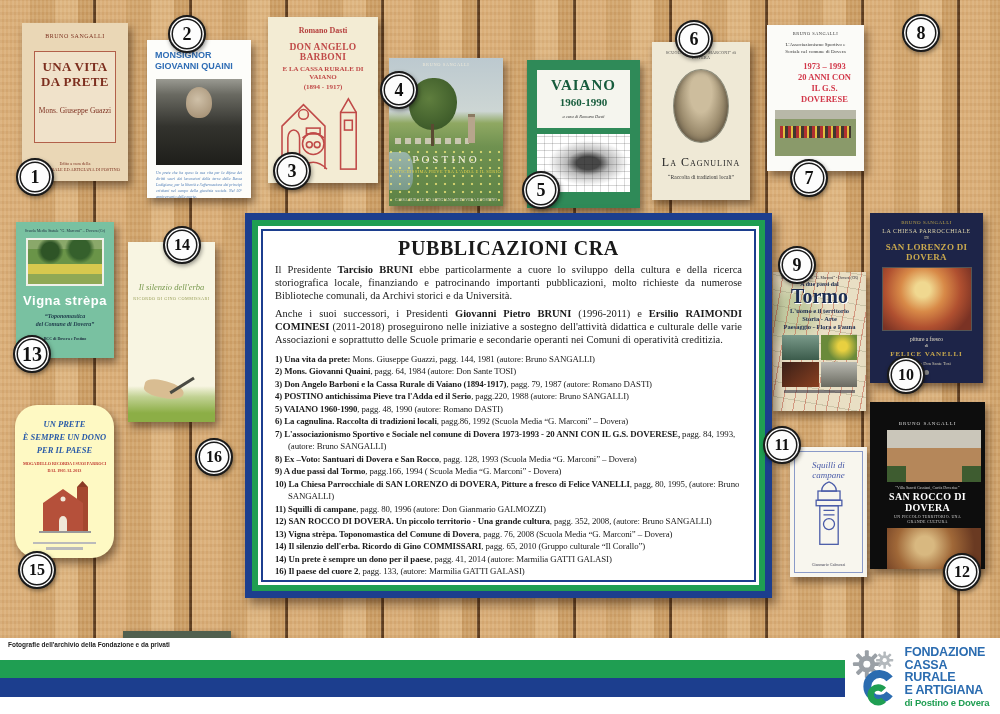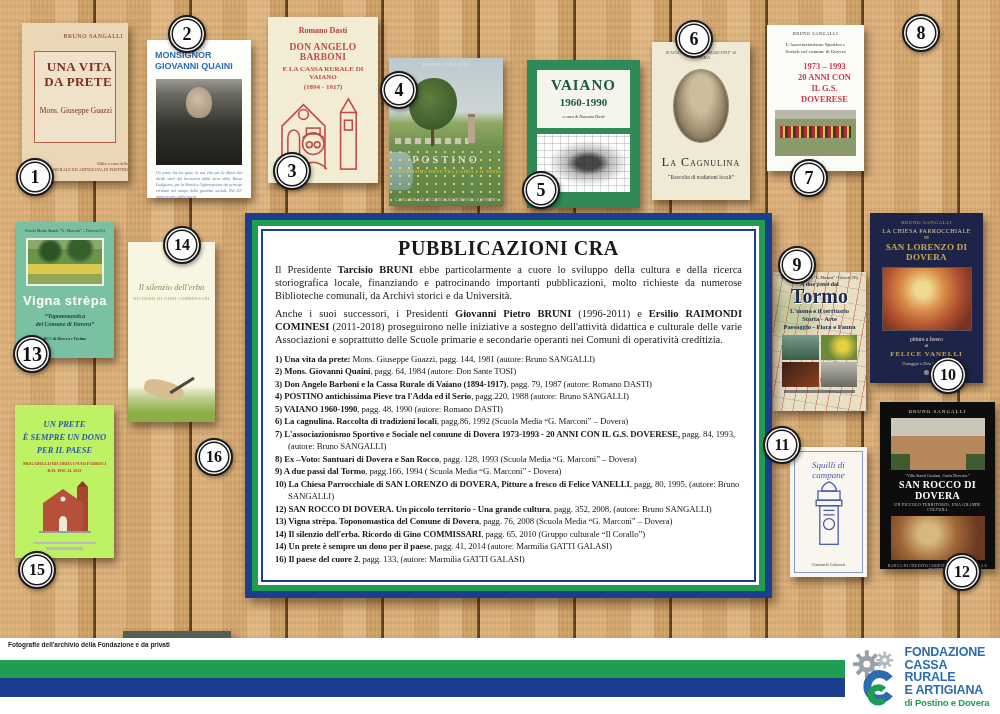--- a/index.html
+++ b/index.html
@@ -25,21 +25,21 @@
   .pub-item b{letter-spacing:-0.1px;}
   
   .book{position:absolute;box-sizing:border-box;overflow:hidden;
     box-shadow:3px 5px 8px rgba(35,18,5,.5);text-align:center;}
   .badge{position:absolute;width:34px;height:34px;border-radius:50%;background:#fdfdfd;
     border:2px solid #1a1a1a;z-index:20;display:flex;align-items:center;justify-content:center;
     box-shadow:inset 0 0 0 1.5px #fff, inset 0 0 0 3px #1a1a1a, 1px 2px 4px rgba(0,0,0,.4);
     font:600 18px "Liberation Serif",serif;color:#111;}
   .lines{white-space:pre-line;}
   
-  .b1{left:22px;top:23px;width:106px;height:158px;background:#ead7b6;padding:5px;text-align:right;}
+  .b1{left:22px;top:23px;width:106px;height:158px;background:#ead7b6;padding:5px;}
   .b1-author{font-size:6px;color:#7d3322;letter-spacing:.5px;margin-top:5px;}
   .b1-frame{margin:12px 7px 0;border:1px solid #b2604a;background:rgba(255,255,255,.28);padding:8px 3px 4px;height:92px;box-sizing:border-box;}
   .b1-title{font-size:13px;font-weight:bold;color:#7d2f1f;line-height:1.15;letter-spacing:.4px;}
   .b1-sub{font-size:7.5px;color:#7d2f1f;margin-top:16px;}
   .b1-footer{position:absolute;bottom:7px;left:0;width:100%;font-size:4.4px;color:#7d3322;line-height:1.5;}
   
   .b2{left:147px;top:40px;width:104px;height:158px;background:#fdfdfa;padding:6px;text-align:left;}
   .b2-title{font-family:"Liberation Sans",sans-serif;font-size:9px;font-weight:bold;color:#2f6db5;line-height:1.25;margin:4px 2px 0;}
   .b2-photo{height:86px;margin:6px 3px 0;position:relative;
     background:linear-gradient(180deg,#9a9a92 0%,#6a6a62 18%,#33332e 55%,#1e1e1a 100%);}
@@ -133,21 +133,21 @@
   .b10-s2{font-size:4.5px;color:#e8e0c8;margin-top:1px;}
   .b10-s3{font-size:7px;font-weight:bold;color:#c9a94e;margin-top:2px;letter-spacing:1px;}
   .b10-s4{font-size:4.5px;color:#cfc8b0;margin-top:3px;}
   .b10-dot{width:5px;height:5px;border-radius:50%;background:#8a8a8a;margin:4px auto 0;}
   
   .b11{left:790px;top:447px;width:77px;height:130px;background:#f8f6ee;padding:4px;}
   .b11-inner{border:1px solid #8a9ac8;height:100%;box-sizing:border-box;padding:3px;position:relative;}
   .b11-title{font-size:9px;font-style:italic;color:#4a5ba8;margin-top:5px;}
   .b11-footer{position:absolute;bottom:5px;left:0;width:100%;font-size:4px;color:#445;}
   
-  .b12{left:870px;top:402px;width:115px;height:167px;background:#0d0d0d;padding:5px;margin-left:10px;}
+  .b12{left:870px;top:402px;width:115px;height:167px;background:#0d0d0d;padding:17px;}
   .b12-author{font-size:5px;color:#ddd;letter-spacing:1px;margin-top:2px;}
   .b12-church{width:94px;height:52px;margin:4px auto 0;position:relative;
     background:linear-gradient(180deg,#cac6ba 0 35%,#b5875a 35% 100%);}
   .b12-church::before{content:'';position:absolute;left:0;bottom:0;width:100%;height:30%;
     background:linear-gradient(90deg,#3e5c30 0 20%, rgba(0,0,0,0) 20% 80%, #3e5c30 80%);}
   .b12-quote{font-size:4px;color:#ccc;margin-top:3px;}
   .b12-title{font-size:10px;font-weight:bold;color:#fff;margin-top:1px;letter-spacing:.3px;}
   .b12-sub{font-size:4px;color:#ccc;margin-top:1px;letter-spacing:.3px;}
   .b12-fresco{width:94px;height:44px;margin:4px auto 0;
     background:radial-gradient(circle at 40% 40%,#d8b880 0 15%,#a06838 45%,#6a3a22 80%);}
@@ -165,21 +165,21 @@
   
   .b14{left:128px;top:242px;width:87px;height:180px;background:#f8f5e2;position:relative;}
   .b14-title{font-size:8.5px;font-style:italic;color:#7a9a50;margin-top:40px;}
   .b14-sub{font-size:4.2px;letter-spacing:.5px;color:#9aa05a;margin-top:4px;}
   .b14-grass{position:absolute;bottom:0;left:0;right:0;height:36px;
     background:linear-gradient(180deg, rgba(0,0,0,0), rgba(140,175,70,.5) 30%, #8cae46 75%);}
   .b14-hand{position:absolute;bottom:24px;left:16px;width:40px;height:17px;background:#d9bd92;
     border-radius:45% 55% 60% 40%;transform:rotate(14deg);}
   .b14-pen{position:absolute;bottom:36px;left:40px;width:28px;height:2.5px;background:#4a4a42;transform:rotate(-32deg);}
   
-  .b15{left:15px;top:405px;width:99px;height:153px;background:#bef264;padding:5px;}
+  .b15{left:15px;top:405px;width:99px;height:153px;background:#fef9c3;padding:5px;border-radius:22px;}
   .b15-title{font-size:8.5px;font-weight:bold;font-style:italic;color:#2a5ba8;line-height:1.5;margin-top:8px;}
   .b15-sub{font-size:4.2px;font-weight:bold;color:#c03a30;margin-top:5px;line-height:1.6;}
   .b15-church{margin:6px auto 0;width:64px;height:54px;}
   .b15-bar{height:2.5px;background:#bbb;margin:3px auto 0;}
   
   .b16{left:123px;top:451px;width:108px;height:157px;background:#51604f;padding:5px;position:relative;}
   .b16-crest{width:15px;height:18px;margin:4px auto 0;background:#e8e4d0;border:1px solid #888;border-radius:2px;}
   .b16-author{font-size:6px;color:#cfcdb8;margin-top:6px;}
   .b16-title{font-size:13px;font-style:italic;color:#e2e0cc;margin-top:8px;line-height:1.25;}
   .b16-num{font-size:19px;font-style:normal;font-weight:bold;}
@@ -394,41 +394,42 @@
               <div class="pub-item"><b>1) Una vita da prete:</b><span> Mons. Giuseppe Guazzi, pagg. 144, 1981 (autore: Bruno SANGALLI)</span></div>
               <div class="pub-item"><b>2) Mons. Giovanni Quaini</b><span>, pagg. 64, 1984 (autore: Don Sante TOSI)</span></div>
               <div class="pub-item"><b>3) Don Angelo Barboni e la Cassa Rurale di Vaiano (1894-1917)</b><span>, pagg. 79, 1987 (autore: Romano DASTI)</span></div>
               <div class="pub-item"><b>4) POSTINO antichissima Pieve tra l'Adda ed il Serio</b><span>, pagg.220, 1988 (autore: Bruno SANGALLI)</span></div>
               <div class="pub-item"><b>5) VAIANO 1960-1990</b><span>, pagg. 48, 1990 (autore: Romano DASTI)</span></div>
               <div class="pub-item"><b>6) La cagnulina. Raccolta di tradizioni locali</b><span>, pagg.86, 1992 (Scuola Media “G. Marconi” – Dovera)</span></div>
               <div class="pub-item"><b>7) L'associazionismo Sportivo e Sociale nel comune di Dovera 1973-1993 - 20 ANNI CON IL G.S. DOVERESE,</b><span> pagg. 84, 1993, (autore: Bruno SANGALLI)</span></div>
               <div class="pub-item"><b>8) Ex –Voto: Santuari di Dovera e San Rocco</b><span>, pagg. 128, 1993 (Scuola Media “G. Marconi” – Dovera)</span></div>
               <div class="pub-item"><b>9) A due passi dal Tormo</b><span>, pagg.166, 1994 ( Scuola Media “G. Marconi” - Dovera)</span></div>
               <div class="pub-item"><b>10) La Chiesa Parrocchiale di SAN LORENZO di DOVERA, Pitture a fresco di Felice VANELLI</b><span>, pagg, 80, 1995, (autore: Bruno SANGALLI)</span></div>
+              <div class="pub-item"><b>11) Squilli di campane</b><span>, pagg. 80, 1996 (autore: Don Gianmario GALMOZZI)</span></div>
               <div class="pub-item"><b>12) SAN ROCCO DI DOVERA. Un piccolo territorio - Una grande cultura</b><span>, pagg. 352, 2008,  (autore: Bruno SANGALLI)</span></div>
               <div class="pub-item"><b>13) Vigna strèpa. Toponomastica del Comune di Dovera</b><span>, pagg. 76, 2008 (Scuola Media “G. Marconi” – Dovera)</span></div>
               <div class="pub-item"><b>14) Il silenzio dell'erba. Ricordo di Gino COMMISSARI</b><span>, pagg. 65, 2010 (Gruppo culturale “Il Corallo”)</span></div>
               <div class="pub-item"><b>14) Un prete è sempre un dono per il paese</b><span>, pagg. 41, 2014 (autore: Marmilia GATTI GALASI)</span></div>
               <div class="pub-item"><b>16) Il paese del cuore 2</b><span>, pagg. 133, (autore: Marmilia GATTI GALASI)</span></div>
             </div>
         </div>
       </div>
     </div>
   </div>
 
   <div class="badge" style="left:16px;top:158px;">1</div>
   <div class="badge" style="left:168px;top:15px;">2</div>
   <div class="badge" style="left:273px;top:152px;">3</div>
   <div class="badge" style="left:380px;top:71px;">4</div>
   <div class="badge" style="left:522px;top:171px;">5</div>
   <div class="badge" style="left:675px;top:20px;">6</div>
   <div class="badge" style="left:790px;top:159px;">7</div>
   <div class="badge" style="left:902px;top:14px;">8</div>
   <div class="badge" style="left:778px;top:246px;">9</div>
-  <div class="badge" style="left:929px;top:356px;font-size:16px;">10</div>
+  <div class="badge" style="left:887px;top:356px;font-size:16px;">10</div>
   <div class="badge" style="left:763px;top:426px;font-size:16px;">11</div>
   <div class="badge" style="left:943px;top:553px;font-size:16px;">12</div>
   <div class="badge" style="left:13px;top:335px;font-size:20px;">13</div>
   <div class="badge" style="left:163px;top:226px;font-size:16px;">14</div>
   <div class="badge" style="left:18px;top:551px;font-size:16px;">15</div>
   <div class="badge" style="left:195px;top:438px;font-size:16px;">16</div>
 
   <div class="footer">
     <div class="credit">Fotografie dell'archivio della Fondazione e da privati</div>
     <div class="stripe-green"></div>

